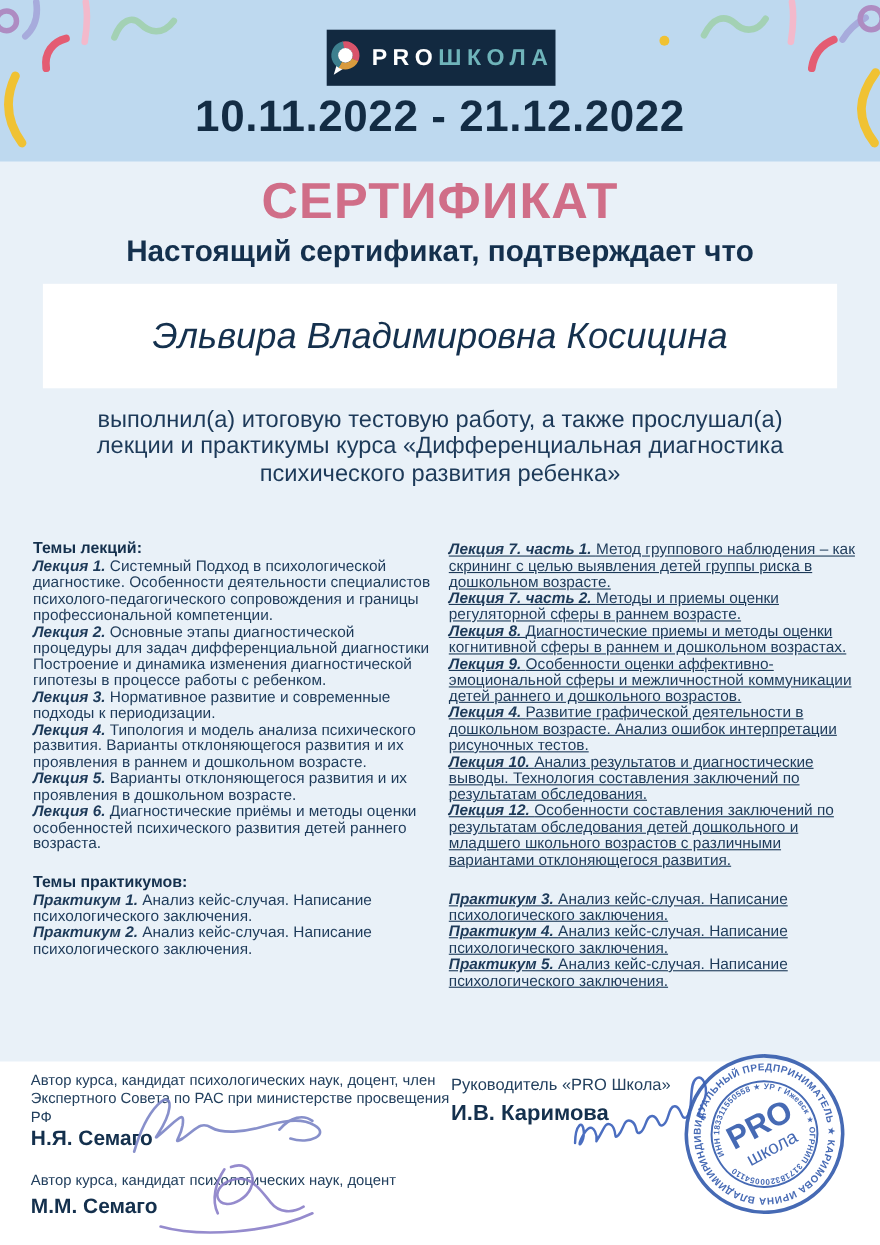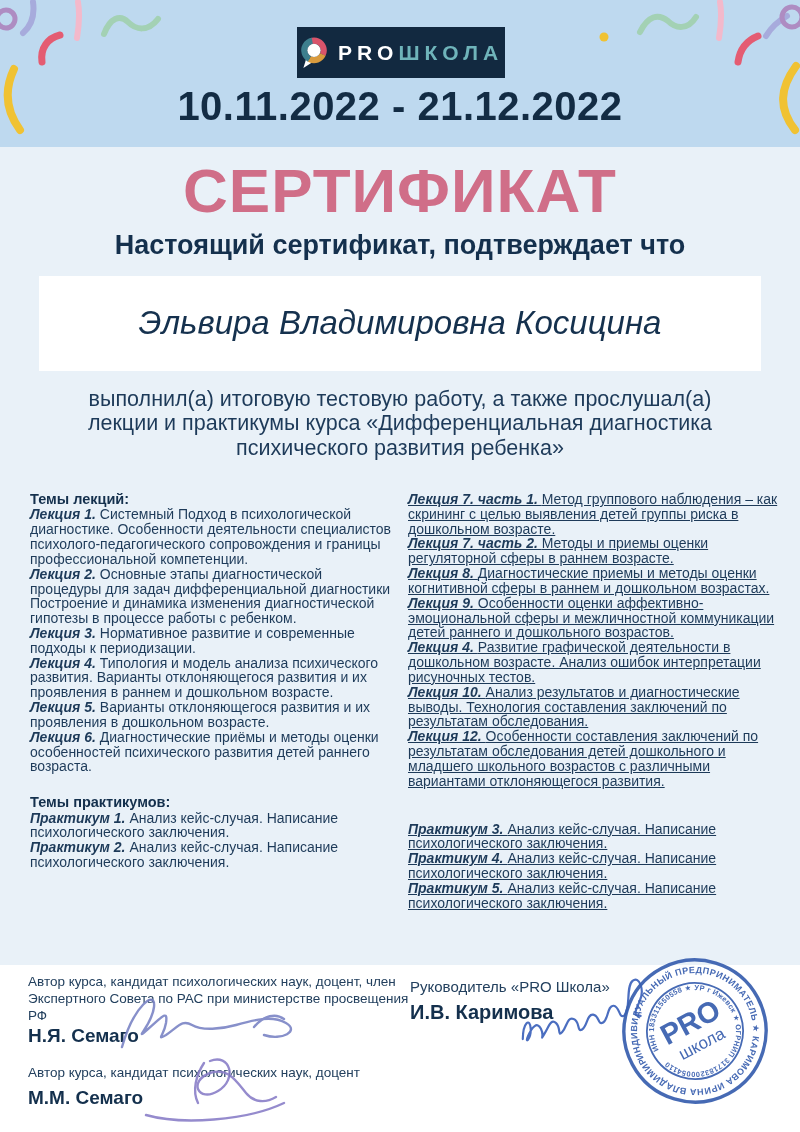--- a/index.html
+++ b/index.html
@@ -19,21 +19,21 @@
   .logo-text{font-weight:700;font-size:21px;letter-spacing:5px;color:#ffffff;white-space:nowrap;}
   .logo-text .school{color:#6fb4ba;}
   .date-range{
     position:absolute;left:0;top:84px;width:800px;text-align:center;
     font-size:40px;font-weight:700;color:#132c44;letter-spacing:0.5px;
   }
   
   .main{position:absolute;left:0;top:147px;width:800px;height:818px;background:#e9f1f8;}
   .title{
     margin:10px 0 0 0;text-align:center;
-    font-size:62px;font-weight:800;color:#d06e88;letter-spacing:1px;line-height:1.1;
+    font-size:46px;font-weight:800;color:#d06e88;letter-spacing:1px;line-height:1.1;
   }
   .subtitle{
     margin:4px 0 0 0;text-align:center;
     font-size:27px;font-weight:700;color:#14304d;line-height:1.2;
   }
   .name-band{
     margin:14px auto 0 auto;width:722px;height:95px;background:#ffffff;
     display:flex;align-items:center;justify-content:center;
   }
   .recipient{font-size:33px;font-weight:400;font-style:italic;color:#15314e;}
@@ -44,21 +44,21 @@
   .hours{font-weight:700;color:#14304d;}
   
   .columns{position:absolute;left:0;top:345px;width:800px;display:flex;}
   .col{font-size:14px;line-height:1.06;color:#1d3a59;}
   .col-left{position:absolute;left:30px;top:0;width:364px;}
   .col-right{position:absolute;left:408px;top:0;width:376px;text-decoration:underline;}
   .col-heading{font-weight:700;font-size:14.5px;color:#14304d;margin:0;}
   .entry{margin:0;}
   .entry-label{font-style:italic;font-weight:700;}
   .practices-left{margin-top:21px;}
-  .practices-right{margin-top:33px;}
+  .practices-right{margin-top:21px;}
   
   .footer{position:absolute;left:0;top:965px;width:800px;height:167px;background:#ffffff;}
   .role{position:absolute;font-size:13.5px;color:#23405e;line-height:1.25;}
   .person{position:absolute;font-size:19px;font-weight:700;color:#14304d;}
   .role-1{left:28px;top:9px;width:392px;}
   .person-1{left:28px;top:60px;}
   .role-2{left:28px;top:100px;width:420px;}
   .person-2{left:28px;top:122px;}
   .role-3{left:410px;top:13px;font-size:15px;}
   .person-3{left:410px;top:36px;font-size:20px;}

